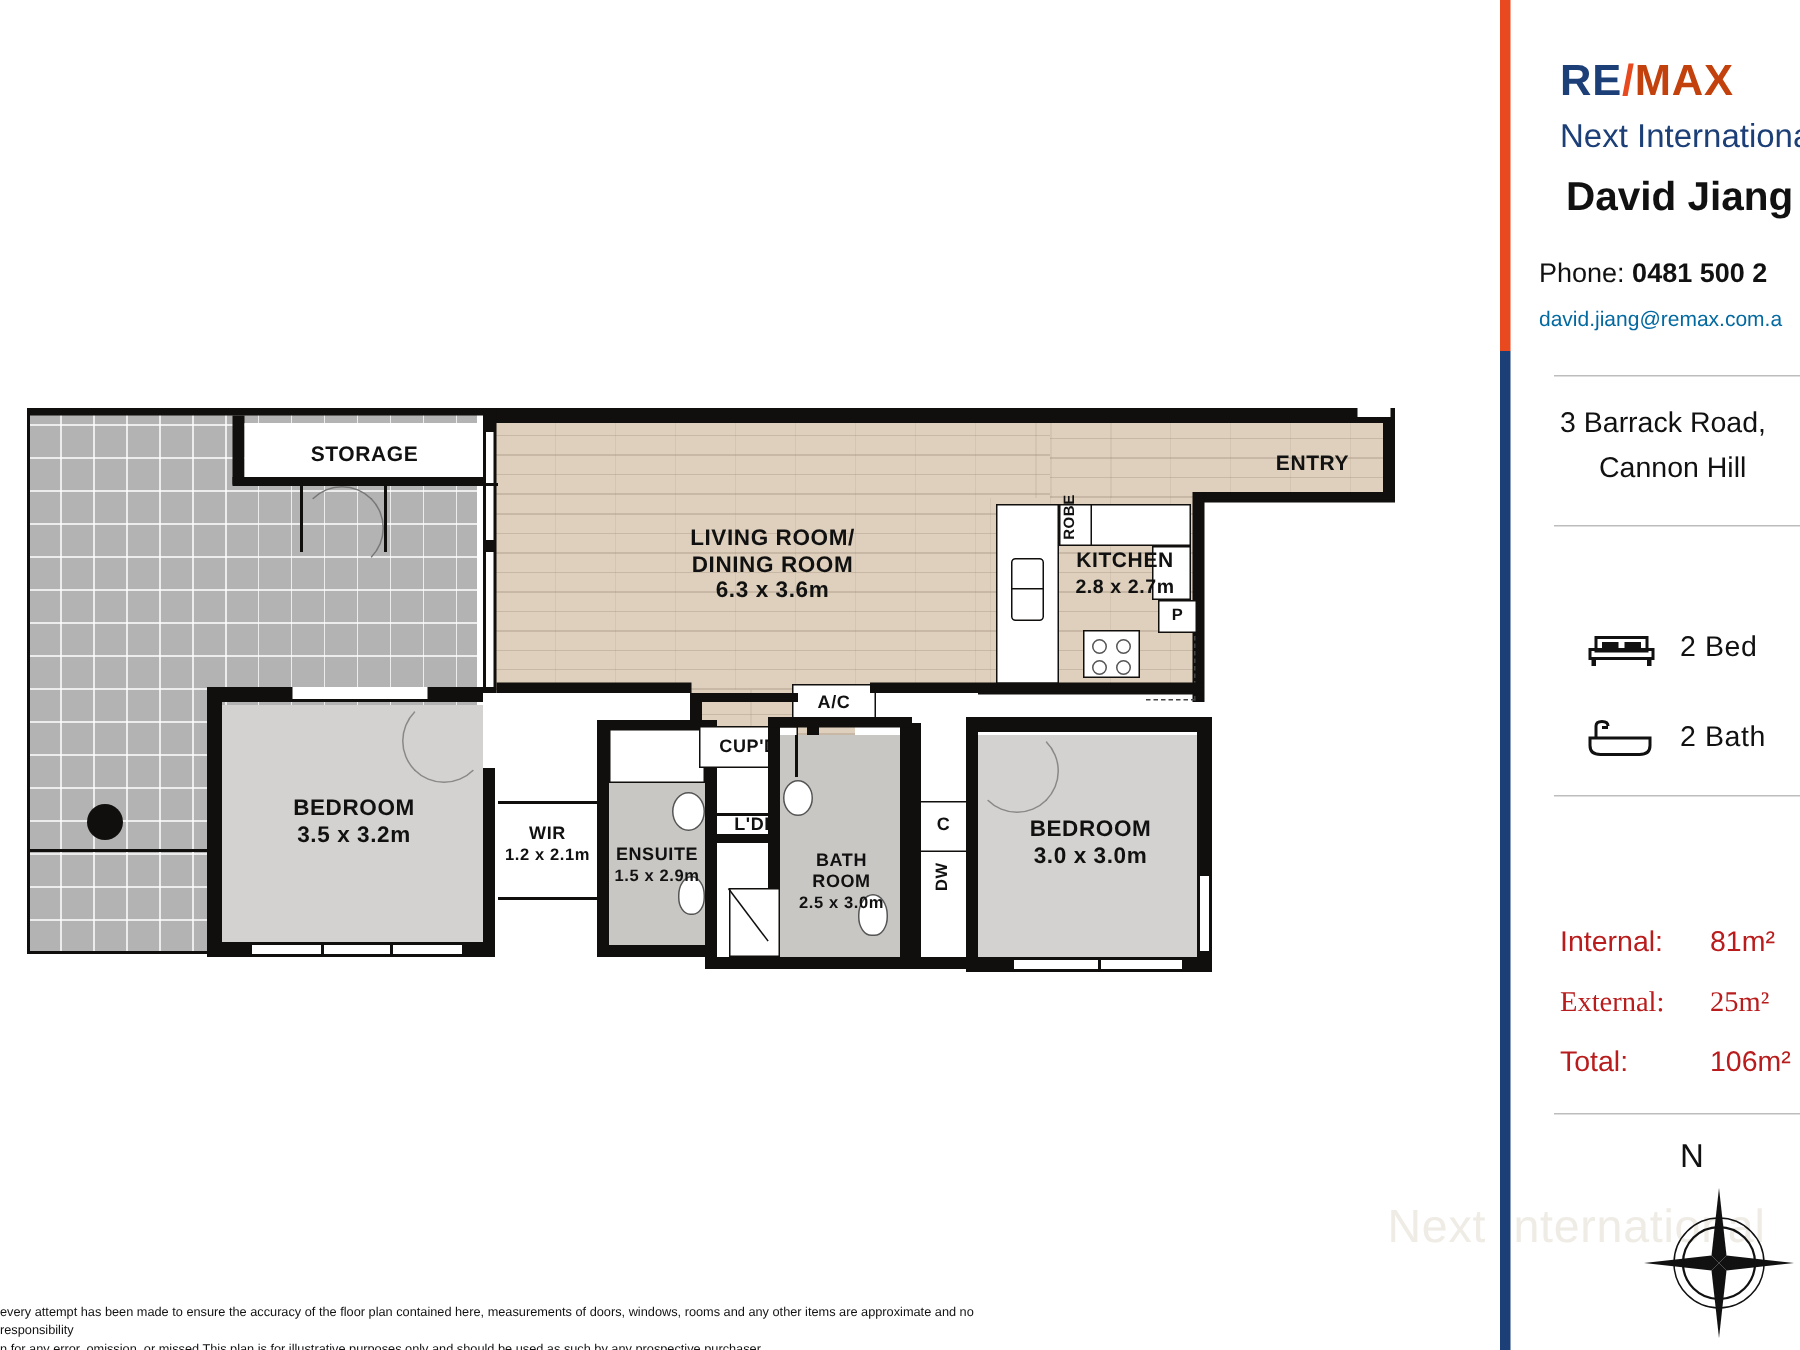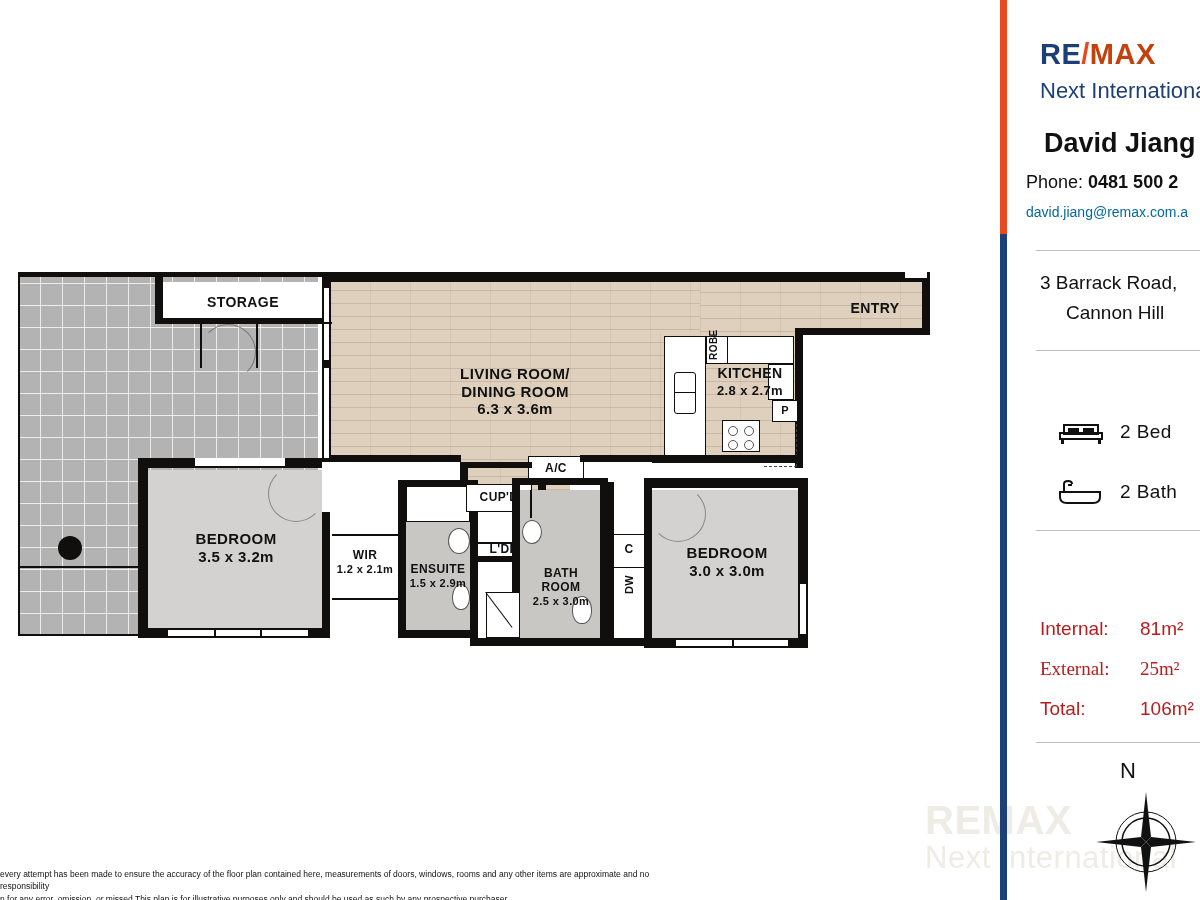--- a/index.html
+++ b/index.html
@@ -30,21 +30,21 @@
     white-space:nowrap;
   }
   .brand .re{color:#1d3f77;}
   .brand .slash{color:#e8491f;}
   .brand .max{color:#c2410c;}
   .brand-sub{
     position:absolute;left:18px;top:78px;
     font-size:22px;color:#1d3f77;white-space:nowrap;
   }
   .agent-name{
-    position:absolute;left:22px;top:128px;
+    position:absolute;left:22px;top:116px;
     font-size:27px;font-weight:bold;color:#111;white-space:nowrap;
   }
   .agent-phone{
     position:absolute;left:4px;top:172px;
     font-size:18px;color:#111;white-space:nowrap;
   }
   .agent-phone b{font-weight:bold;}
   .agent-email{
     position:absolute;left:4px;top:204px;
     font-size:14px;color:#0369a1;white-space:nowrap;
@@ -140,21 +140,21 @@
   </div>
   <div class="fp arc" style="left:200px;top:324px;width:56px;height:56px;border-color:transparent;border-top-color:#777;border-right-color:#777;transform:rotate(0deg);"></div>
   <div class="fp thinline" style="left:200px;top:324px;width:2px;height:44px;"></div>
   <div class="fp thinline" style="left:256px;top:324px;width:2px;height:44px;"></div>
 
   <div class="fp timber" style="left:330px;top:282px;width:370px;height:178px;"></div>
   <div class="fp timber" style="left:700px;top:282px;width:230px;height:50px;"></div>
   <div class="fp timber" style="left:660px;top:332px;width:140px;height:128px;"></div>
   <div class="fp timber" style="left:460px;top:460px;width:110px;height:30px;"></div>
 
-  <div class="lbl" style="left:400px;top:350px;width:230px;font-size:15px;margin-top:15px;">
+  <div class="lbl" style="left:400px;top:350px;width:230px;font-size:15px;">
     <span style="white-space:pre-line;">LIVING ROOM/
 DINING ROOM</span><br>
     <span class="dim">6.3 x 3.6m</span>
   </div>
 
   <div class="fp wall" style="left:322px;top:272px;width:600px;height:10px;"></div>
   <div class="fp wall" style="left:322px;top:272px;width:9px;height:190px;"></div>
   <div class="fp wall" style="left:331px;top:455px;width:130px;height:7px;"></div>
   <div class="fp wall" style="left:922px;top:272px;width:8px;height:62px;"></div>
   <div class="fp wall" style="left:800px;top:328px;width:130px;height:7px;"></div>
@@ -287,21 +287,20 @@
     <span>BEDROOM</span><br>
     <span class="dim">3.0 x 3.0m</span>
   </div>
 
   <div class="fp wall" style="left:460px;top:462px;width:8px;height:22px;"></div>
   <div class="fp wall" style="left:580px;top:455px;width:72px;height:7px;"></div>
   <div class="fp wall" style="left:652px;top:455px;width:150px;height:8px;"></div>
 </div>
 
 <div class="watermark">
-  <span>REMAX</span>
   <span class="w2">Next International</span>
 </div>
 
 <div class="disclaimer" style="white-space:pre-line;">every attempt has been made to ensure the accuracy of the floor plan contained here, measurements of doors, windows, rooms and any other items are approximate and no responsibility
 n for any error, omission, or missed This plan is for illustrative purposes only and should be used  as such by any prospective purchaser.</div>
 
 <div class="panel">
   <div class="panel-bar"></div>
   <div class="panel-inner">
     <div class="brand">

